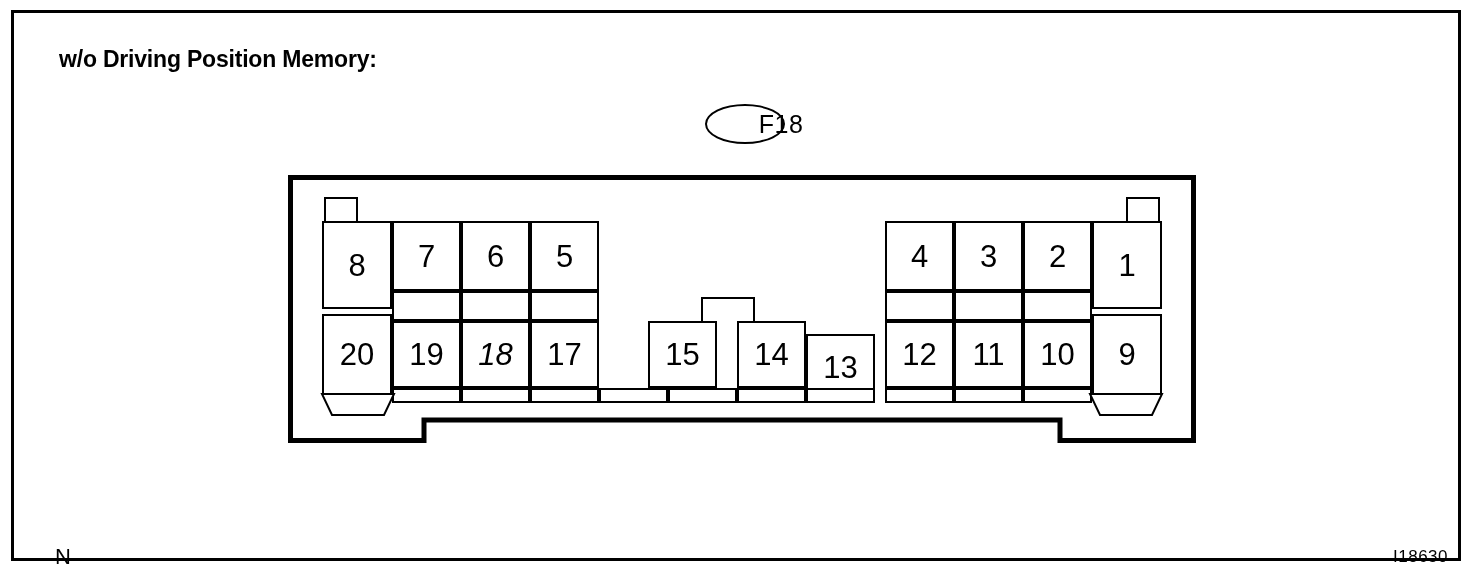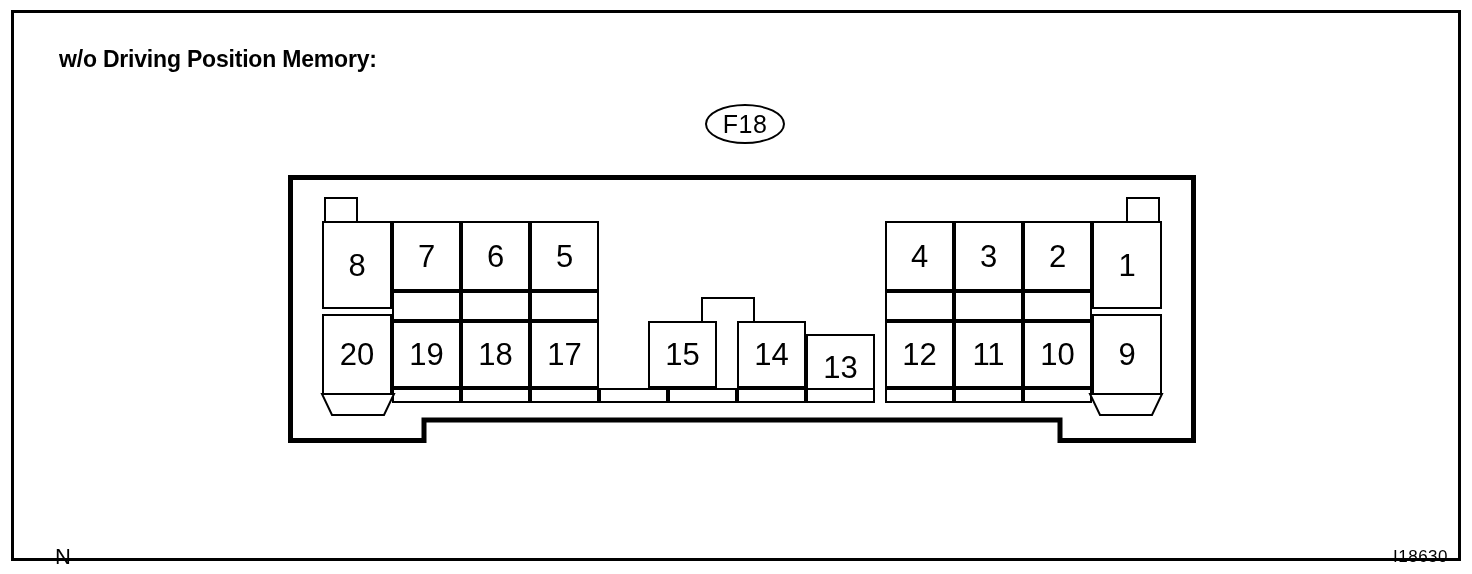--- a/index.html
+++ b/index.html
@@ -54,20 +54,21 @@
   #callout-label {
     position: absolute;
     left: 0; top: 0;
     width: 100%; height: 100%;
     display: flex;
     align-items: center;
     justify-content: center;
     font-size: 25px;
     color: #000;
     letter-spacing: 0.5px;
+    padding-left: 36px;
   }
 
   
   #connector {
     position: absolute;
     left: 274px;
     top: 162px;
     width: 908px;
     height: 268px;
   }
@@ -198,21 +199,21 @@
 
       <div class="pin" style="left:804px; top:46px; width:70px; height:88px;">1</div>
 
       <div class="skirt" style="left:597px; top:116px; width:69px; height:30px;"></div>
       <div class="skirt" style="left:666px; top:116px; width:69px; height:30px;"></div>
       <div class="skirt" style="left:735px; top:116px; width:69px; height:30px;"></div>
 
       <div class="pin" style="left:34px; top:139px; width:70px; height:81px;">20</div>
 
       <div class="pin" style="left:104px; top:146px; width:69px; height:67px;">19</div>
-      <div class="pin" style="left:173px; top:146px; width:69px; height:67px;">18</div>
+      <div class="pin" style="left:173px; top:146px; width:69px; height:67px;font-style:italic;">18</div>
       <div class="pin" style="left:242px; top:146px; width:69px; height:67px;">17</div>
       <div class="pin" style="left:360px; top:146px; width:69px; height:67px;">15</div>
       <div class="pin" style="left:449px; top:146px; width:69px; height:67px;">14</div>
       <div class="pin" style="left:518px; top:146px; width:69px; height:67px;margin-top:13px;">13</div>
       <div class="pin" style="left:597px; top:146px; width:69px; height:67px;">12</div>
       <div class="pin" style="left:666px; top:146px; width:69px; height:67px;">11</div>
       <div class="pin" style="left:735px; top:146px; width:69px; height:67px;">10</div>
 
       <div class="pin" style="left:804px; top:139px; width:70px; height:81px;">9</div>
 

